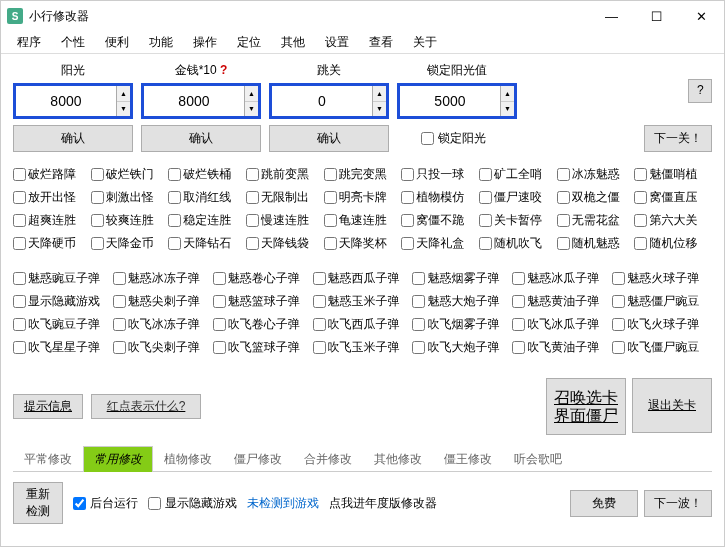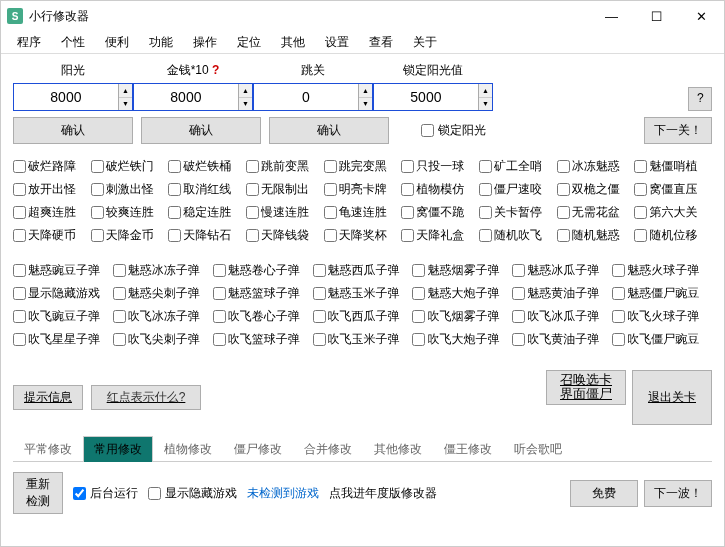--- a/index.html
+++ b/index.html
@@ -11,25 +11,25 @@
 .titlebar .winbtns { display: flex; }
 .titlebar .winbtn { width: 45px; height: 30px; display: flex; align-items: center; justify-content: center; font-size: 13px; cursor: pointer; }
 
 .menubar { height: 22px; display: flex; align-items: center; padding: 0 6px; background: #fff; font-size: 12px; }
 .menubar .menuitem { padding: 2px 10px; cursor: pointer; }
 
 .hr { border: none; border-top: 1px solid #ddd; }
 
 .content { padding: 8px 12px; font-size: 12px; }
 
-.toprow { display: flex; align-items: flex-end; }
+.toprow { display: flex; align-items: center; gap: 8px; }
 .inputgroup { width: 120px; text-align: center; }
 .inputgroup .lbl { display: block; margin-bottom: 4px; font-size: 12px; }
 .inputgroup .lbl .q { color: #c00; font-weight: bold; }
-.spinner { display: flex; border: 1px solid #1d4ed8; background: #fff; height: 28px; }
+.spinner { display: flex; border: 3px solid #1d4ed8; background: #fff; height: 36px; }
 .spinner input { border: none; width: 100%; text-align: center; font-size: 14px; outline: none; }
 .spinner .spinbtns { width: 16px; display: flex; flex-direction: column; border-left: 1px solid #aaa; }
 .spinner .spinbtn { flex: 1; font-size: 7px; display: flex; align-items: center; justify-content: center; background: #f0f0f0; cursor: pointer; border-bottom: 1px solid #ccc; }
 .spinner .spinbtn:last-child { border-bottom: none; }
 .confirmrow { display: flex; gap: 8px; margin-top: 6px; align-items: center; }
 .btn { background: #e1e1e1; border: 1px solid #adadad; padding: 4px 0; font-size: 12px; cursor: pointer; text-align: center; }
 .btn.w120 { width: 120px; }
 .btn.w80 { width: 68px; }
 .btn.w64 { width: 64px; }
 .btn.small { padding: 3px 8px; }
@@ -44,27 +44,27 @@
 .checkcell input[type=checkbox] { width: 13px; height: 13px; flex-shrink: 0; }
 
 .checkgrid2 { margin-top: 18px; }
 .checkgrid2 .checkcell { width: 100px; }
 
 .bottomrow1 { display: flex; align-items: center; gap: 8px; margin-top: 22px; text-decoration: underline; }
 .bottomrow1 .redq { color: #333; }
 
 .tabbar { display: flex; border-bottom: 1px solid #ccc; margin-top: 10px; font-size: 12px; }
 .tab { padding: 4px 10px; cursor: pointer; color: #666; border: 1px solid transparent; border-bottom: none; position: relative; top: 1px; }
-.tab.active { border-color: #ccc; background: #0f766e; color: #000; }
+.tab.active { border-color: #ccc; background: #84cc16; color: #000; font-style: italic; }
 
 .bottomrow2 { display: flex; align-items: center; gap: 10px; margin-top: 10px; }
 .bottomrow2 .chk { display: flex; align-items: center; gap: 4px; }
 .notdetected { color: #0066cc; }
 
-.twoLine { line-height: 1.1; font-size: 13px; padding: 2px 0; }
+.twoLine { line-height: 1.1; font-size: 16px; padding: 10px 0; }
 </style>
 </head>
 <body>
 
 <div class="titlebar">
   <div class="icon">S</div>
   <div class="title">小行修改器</div>
   <div class="winbtns">
     <div class="winbtn">—</div>
     <div class="winbtn">☐</div>

